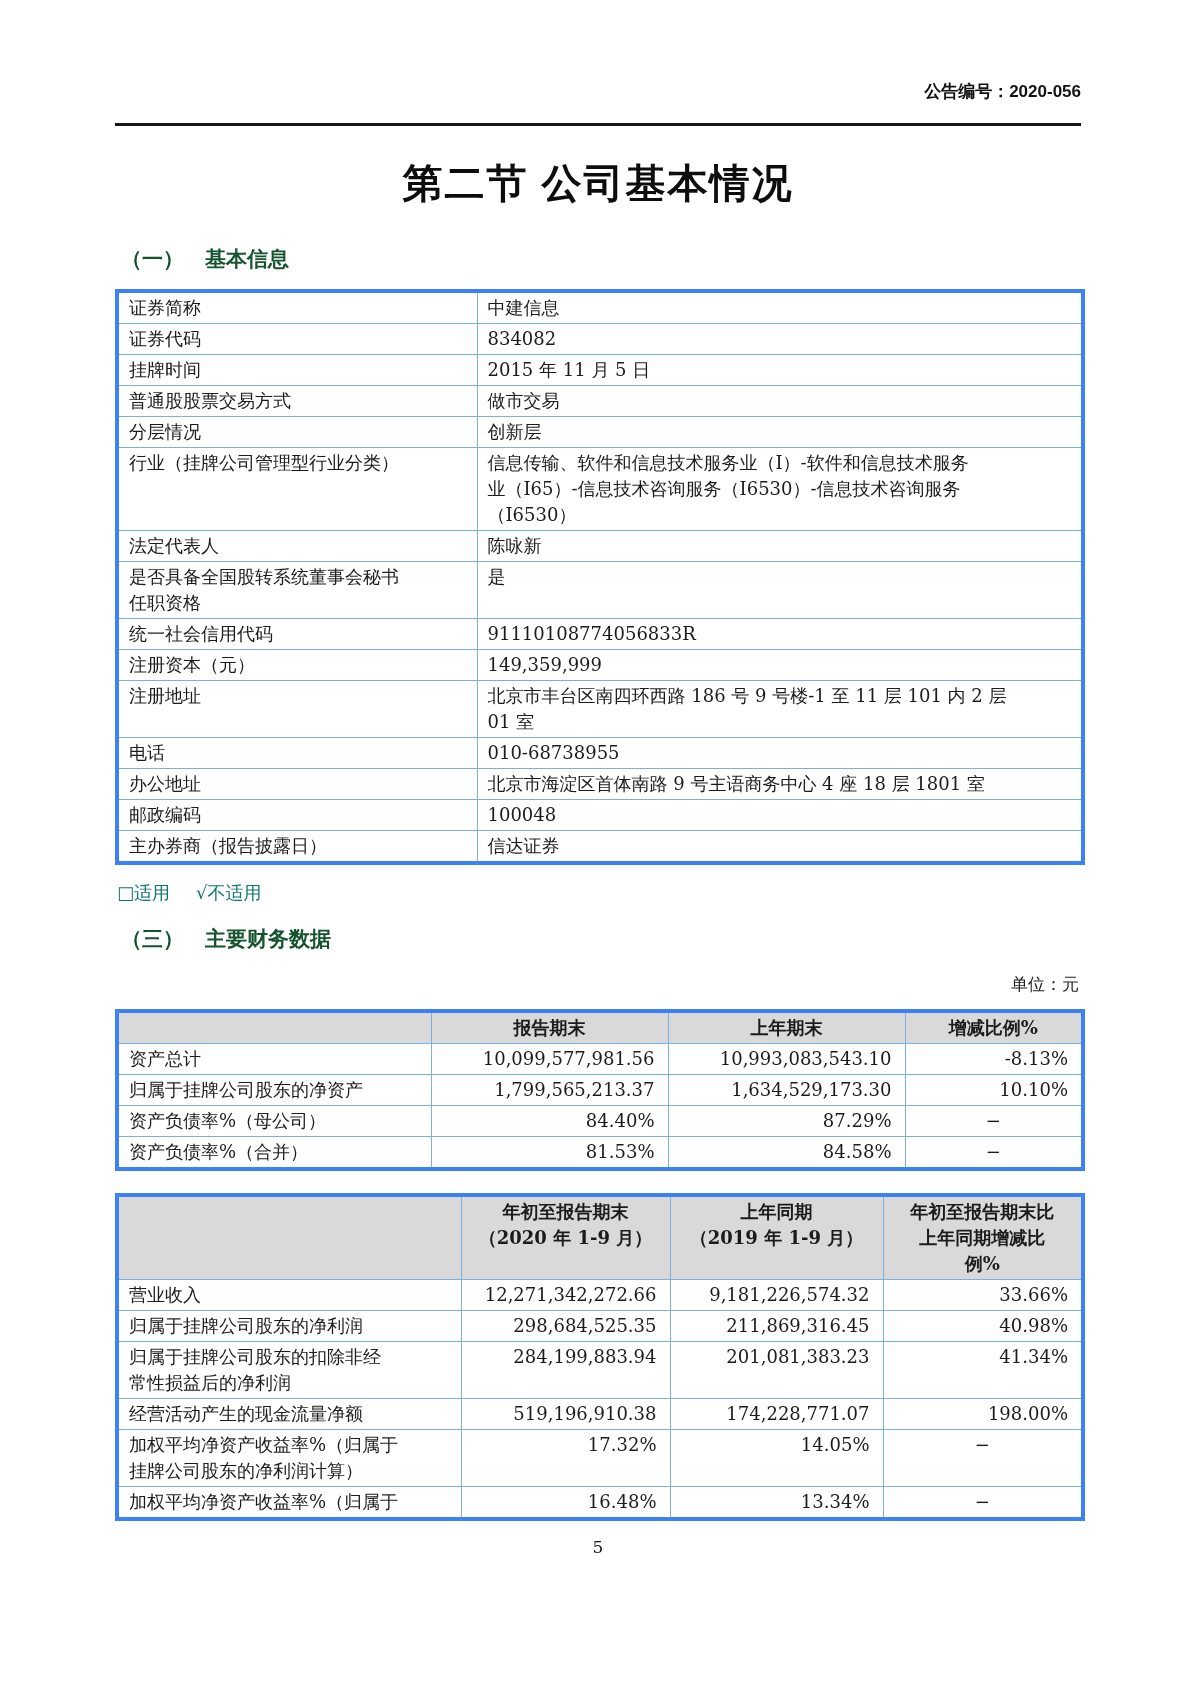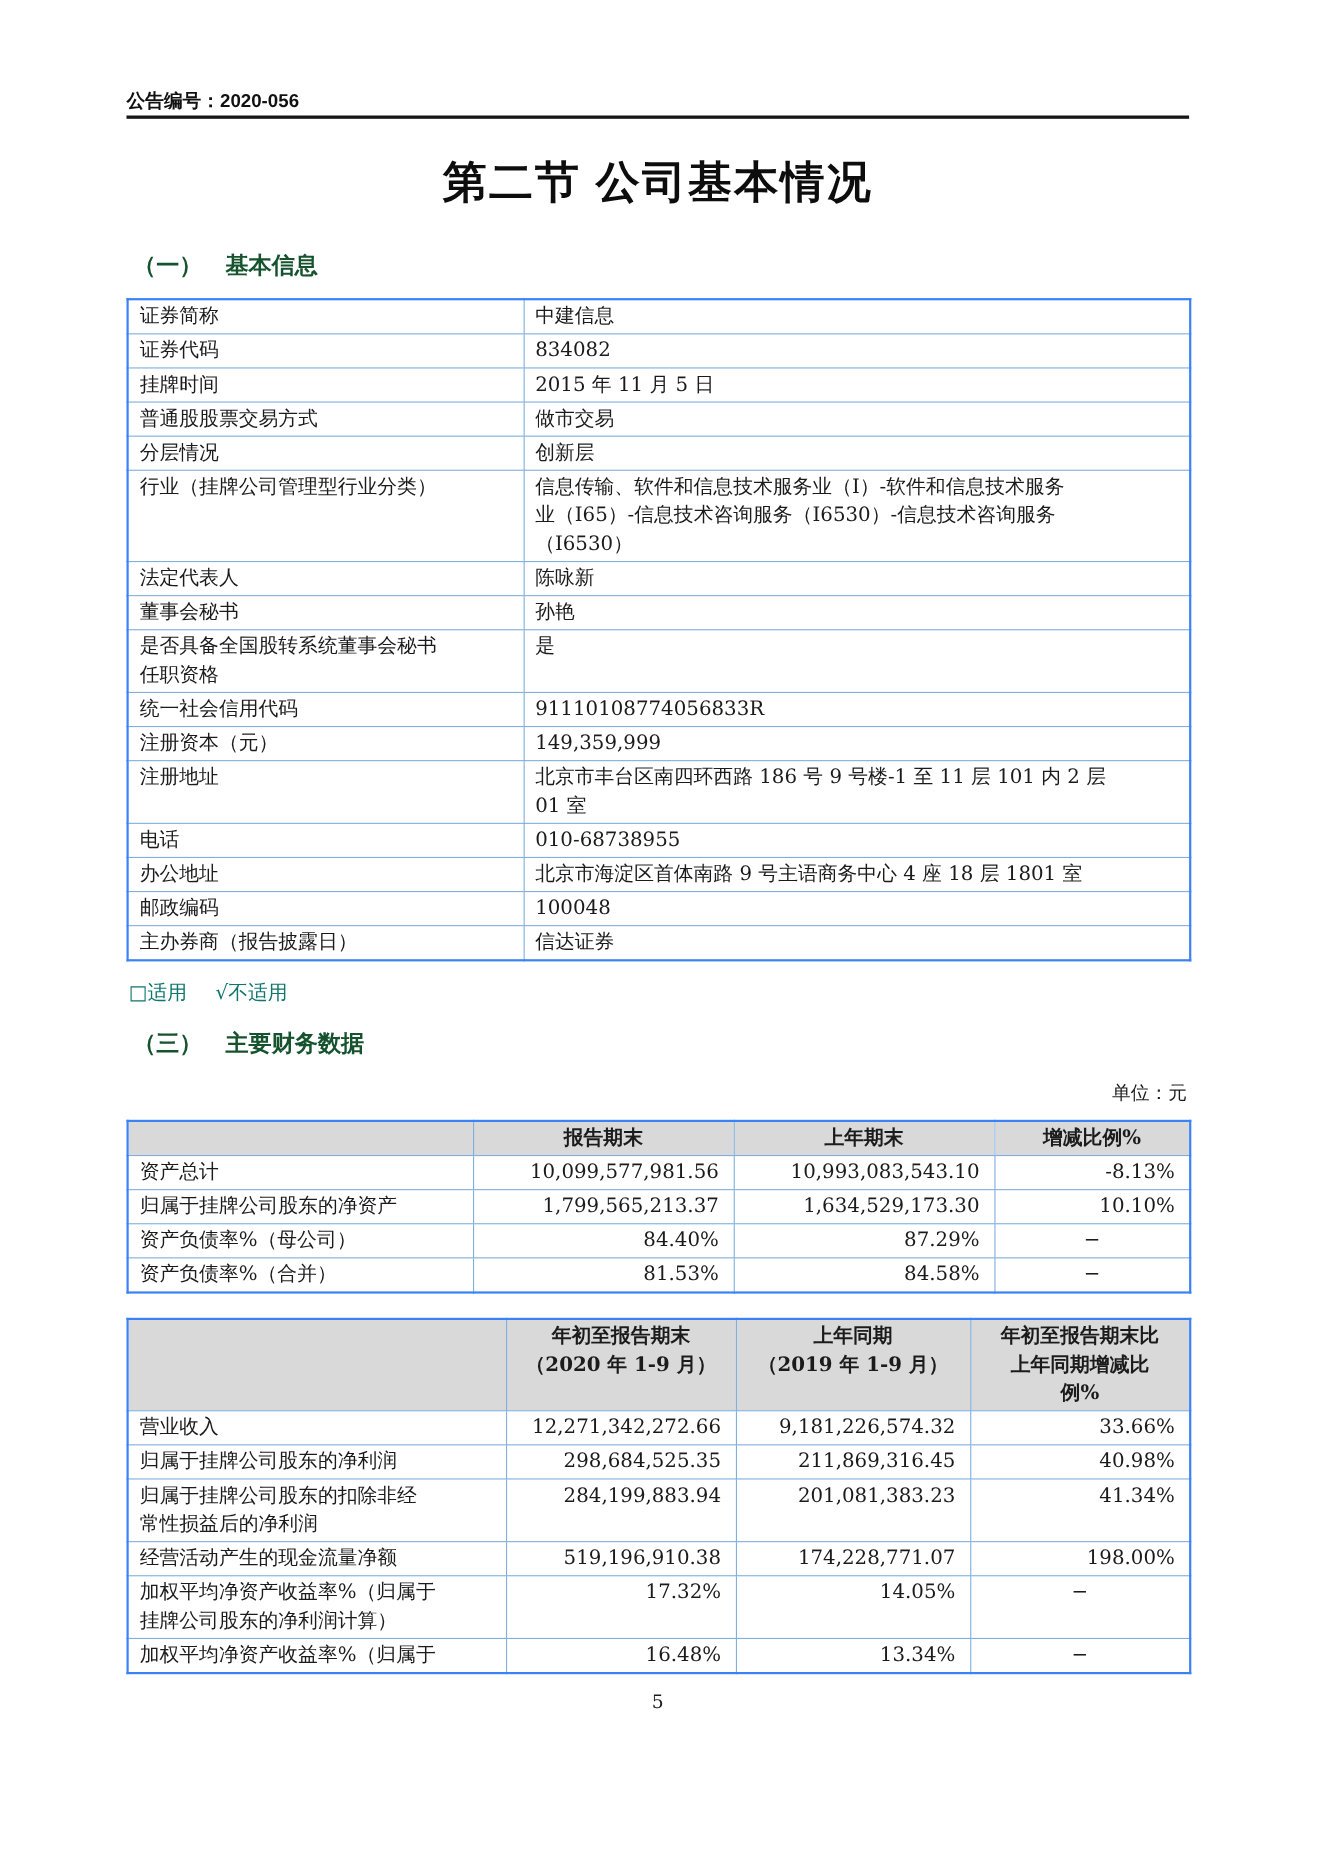--- a/index.html
+++ b/index.html
@@ -4,21 +4,21 @@
 <style>
   html,body { margin:0; padding:0; background:#e8e8e8; }
   .page {
     width:1200px; height:1697px; background:#ffffff; position:relative;
     font-family:"DejaVu Serif","Liberation Serif",serif; color:#1b1b1b;
     margin:0 auto; overflow:hidden;
   }
   .content { position:absolute; left:115px; top:0; width:966px; }
 
   .doc-header {
-    padding-top:80px; padding-bottom:2px; text-align:left;
+    padding-top:80px; padding-bottom:20px; text-align:right;
     font-family:"Liberation Sans","DejaVu Sans",sans-serif;
     font-weight:700; font-size:17px; color:#111;
     border-bottom:3px solid #161616;
   }
   .doc-title {
     margin:30px 0 0 0; text-align:center;
     font-family:"Liberation Sans","DejaVu Sans",sans-serif;
     font-weight:700; font-size:40px; letter-spacing:2px; color:#0d0d0d;
   }
   .sec-heading {
@@ -26,21 +26,21 @@
     font-family:"Liberation Sans","DejaVu Sans",sans-serif;
     font-weight:700; font-size:21px; color:#14532d;
   }
   .sec-heading.tight { margin-top:38px; }
   .applicability { margin:16px 0 0 2px; font-size:18px; color:#0f766e; }
   .applicability span { margin-right:26px; }
   .unit-label { margin:20px 2px 4px 0; text-align:right; font-size:17px; }
 
   table { width:966px; border-collapse:collapse; table-layout:fixed;
           font-size:18px; line-height:26px; margin-top:16px;
-          border:2px solid #3b82f6; }
+          border:4px solid #3b82f6; }
   td, th { border:1px solid #7fafdc; padding:2px 10px; vertical-align:top;
            white-space:pre-line; font-weight:normal; text-align:left;
            overflow:hidden; }
   .fin th { background:#d9d9d9; font-weight:700; text-align:center; }
   td.r { text-align:right; padding-right:13px; }
   td.c { text-align:center; }
 
   .page-number { margin-top:16px; text-align:center; font-size:17px; }
 </style>
 </head>
@@ -83,24 +83,20 @@
           </tr>
         <tr>
             <td>行业（挂牌公司管理型行业分类）</td>
             <td>信息传输、软件和信息技术服务业（I）-软件和信息技术服务
 业（I65）-信息技术咨询服务（I6530）-信息技术咨询服务
 （I6530）</td>
           </tr>
         <tr>
             <td>法定代表人</td>
             <td>陈咏新</td>
-          </tr>
-        <tr>
-            <td>董事会秘书</td>
-            <td>孙艳</td>
           </tr>
         <tr>
             <td>是否具备全国股转系统董事会秘书
 任职资格</td>
             <td>是</td>
           </tr>
         <tr>
             <td>统一社会信用代码</td>
             <td>91110108774056833R</td>
           </tr>

